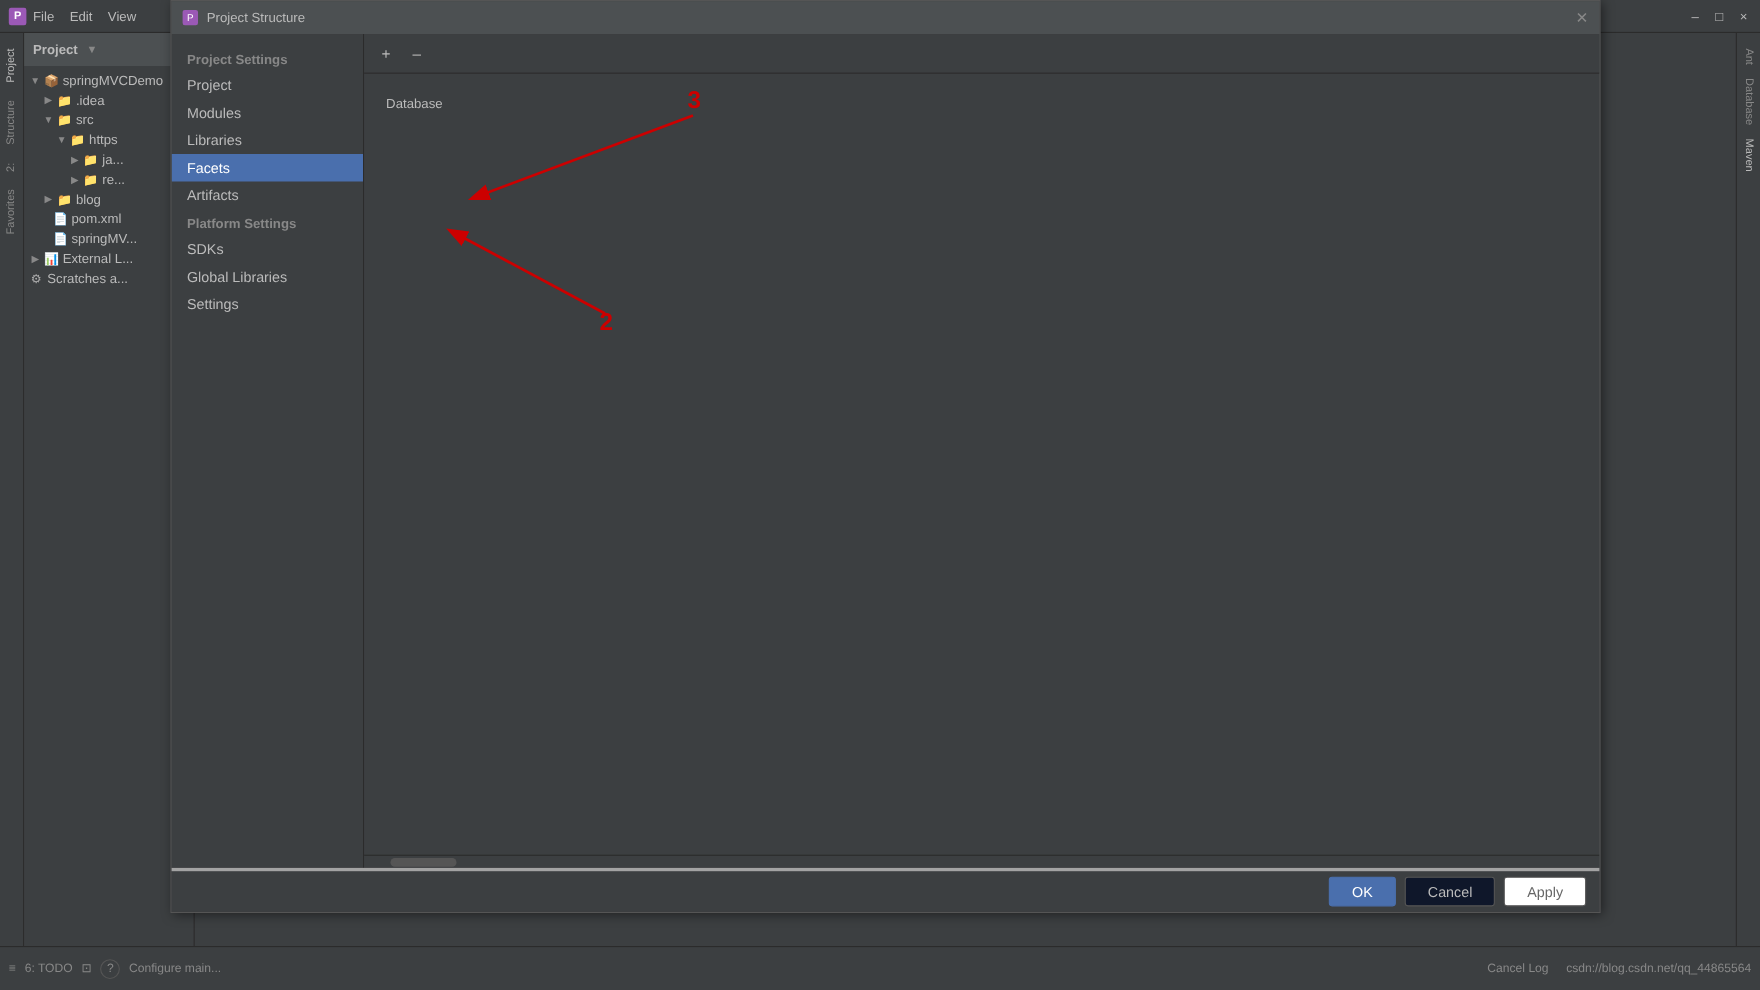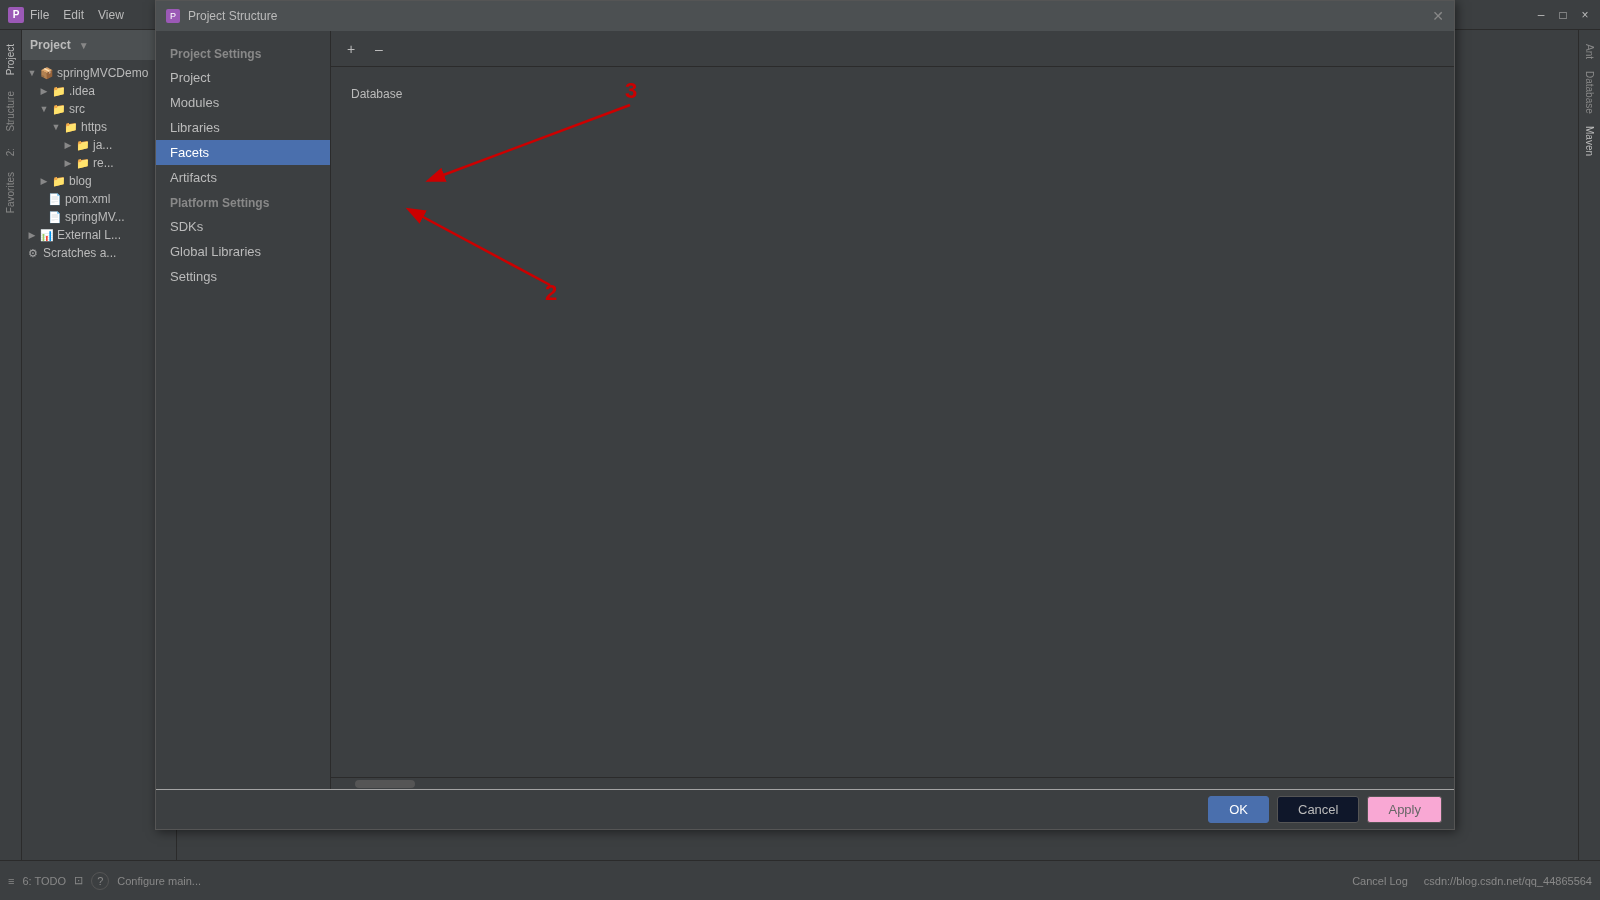--- a/index.html
+++ b/index.html
@@ -248,21 +248,21 @@
       width: 12px; height: 12px;
       background: #5aad5a;
       border-radius: 50%;
       display: inline-block;
     }
 
     
     .dialog-bottom {
       height: 40px;
       background: #3c3f41;
-      border-top: 1px solid #a3a3a3;
+      border-top: 3px solid #a3a3a3;
       display: flex;
       align-items: center;
       justify-content: flex-end;
       padding: 0 12px;
       gap: 8px;
     }
     .btn {
       padding: 5px 20px;
       border-radius: 3px;
       border: 1px solid #555;
@@ -272,21 +272,21 @@
     .btn-primary {
       background: #4a6fad;
       color: white;
       border-color: #4a6fad;
     }
     .btn-default {
       background: #0f172a;
       color: #bbbbbb;
     }
     .btn-disabled {
-      background: #f9a8d4;
+      background: #ffffff;
       color: #666;
       border-color: #555;
       cursor: default;
       text-align: right;
     }
 
     
     .status-bar {
       height: 40px;
       background: #3c3f41;

